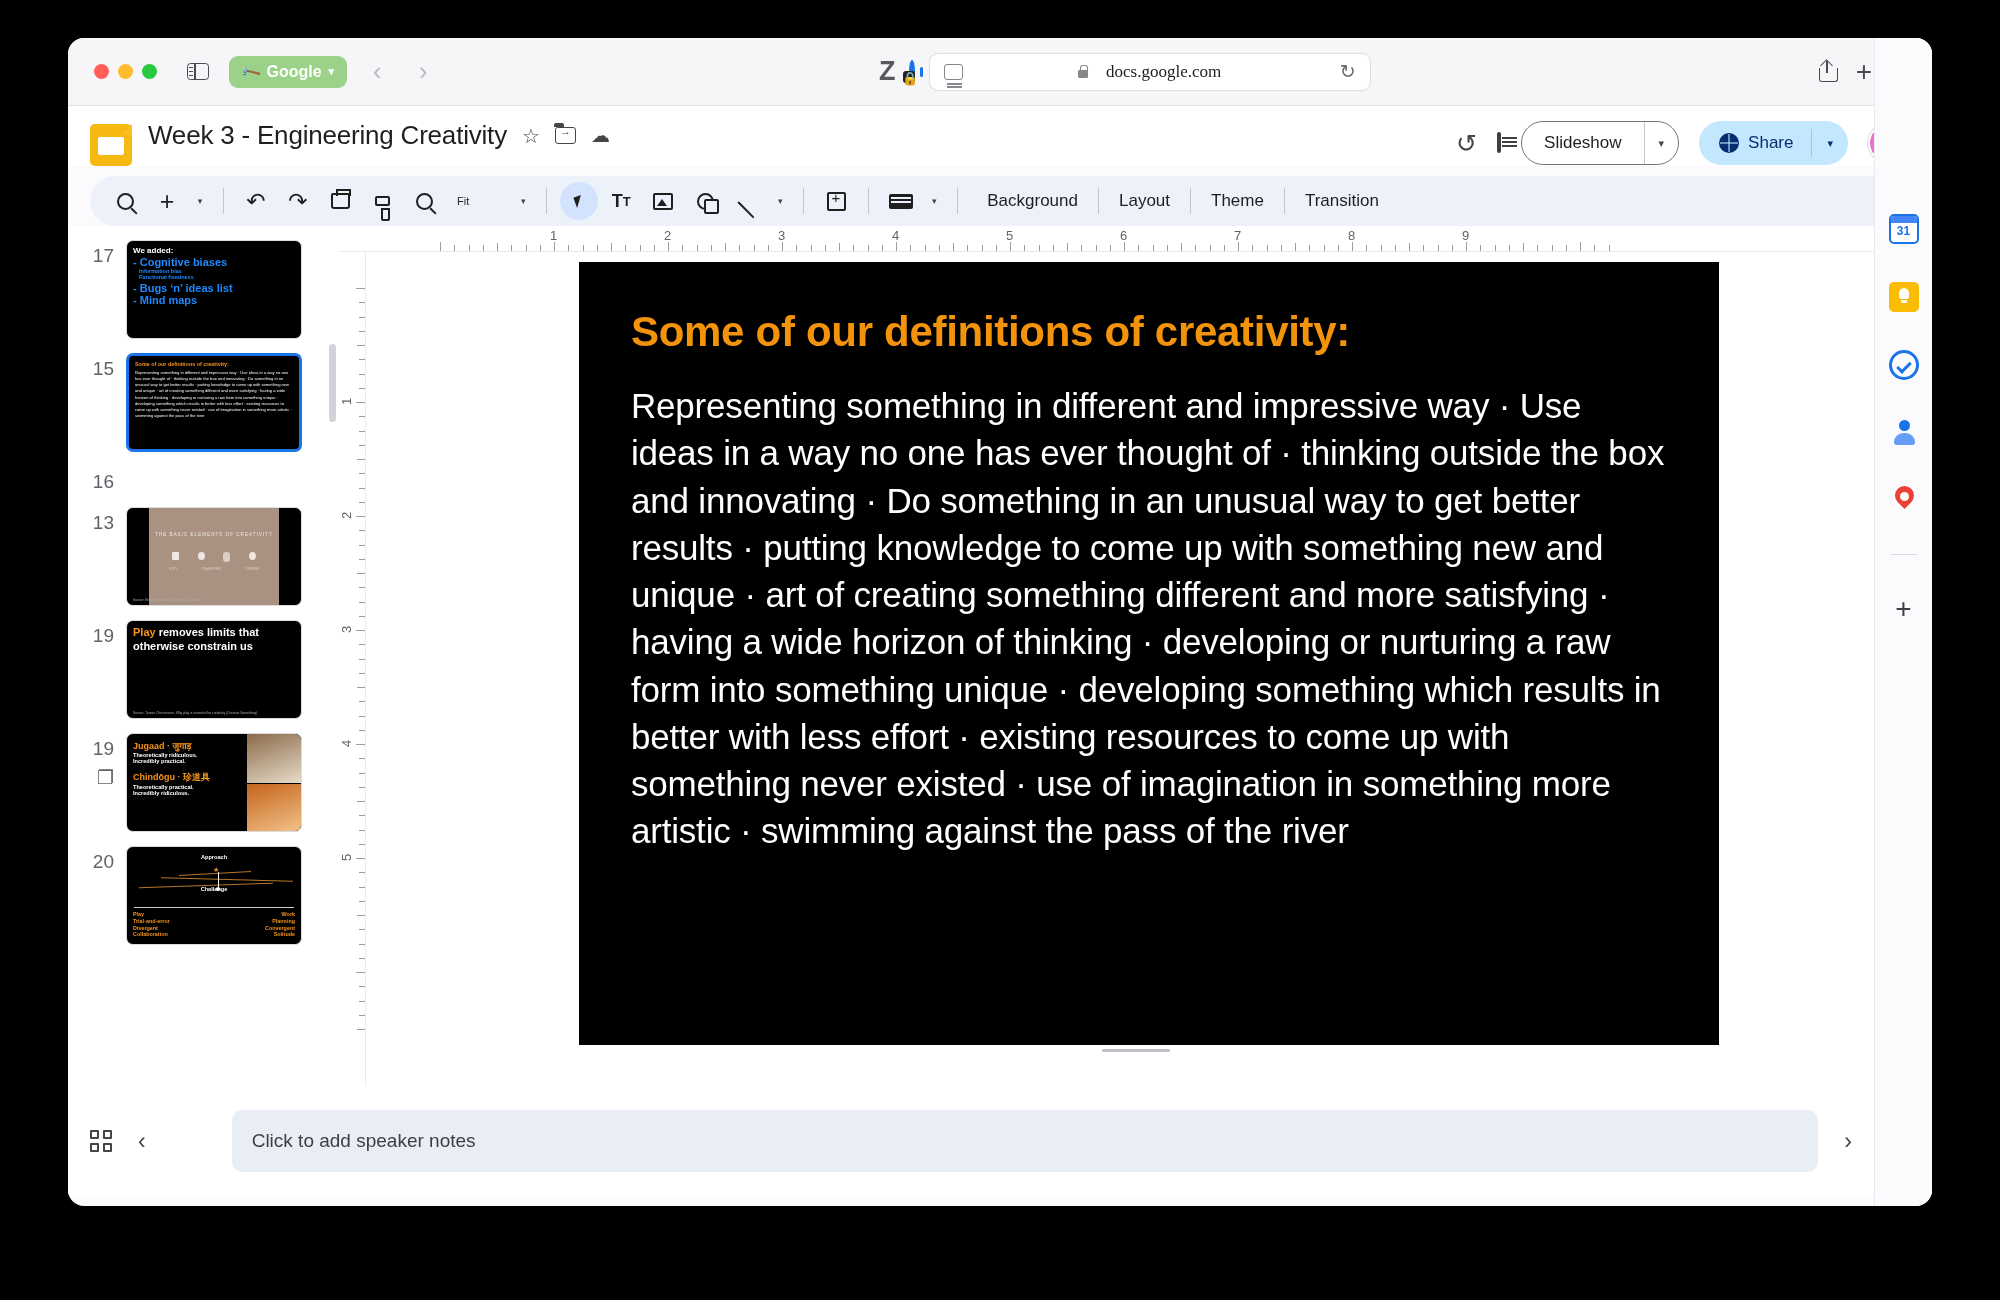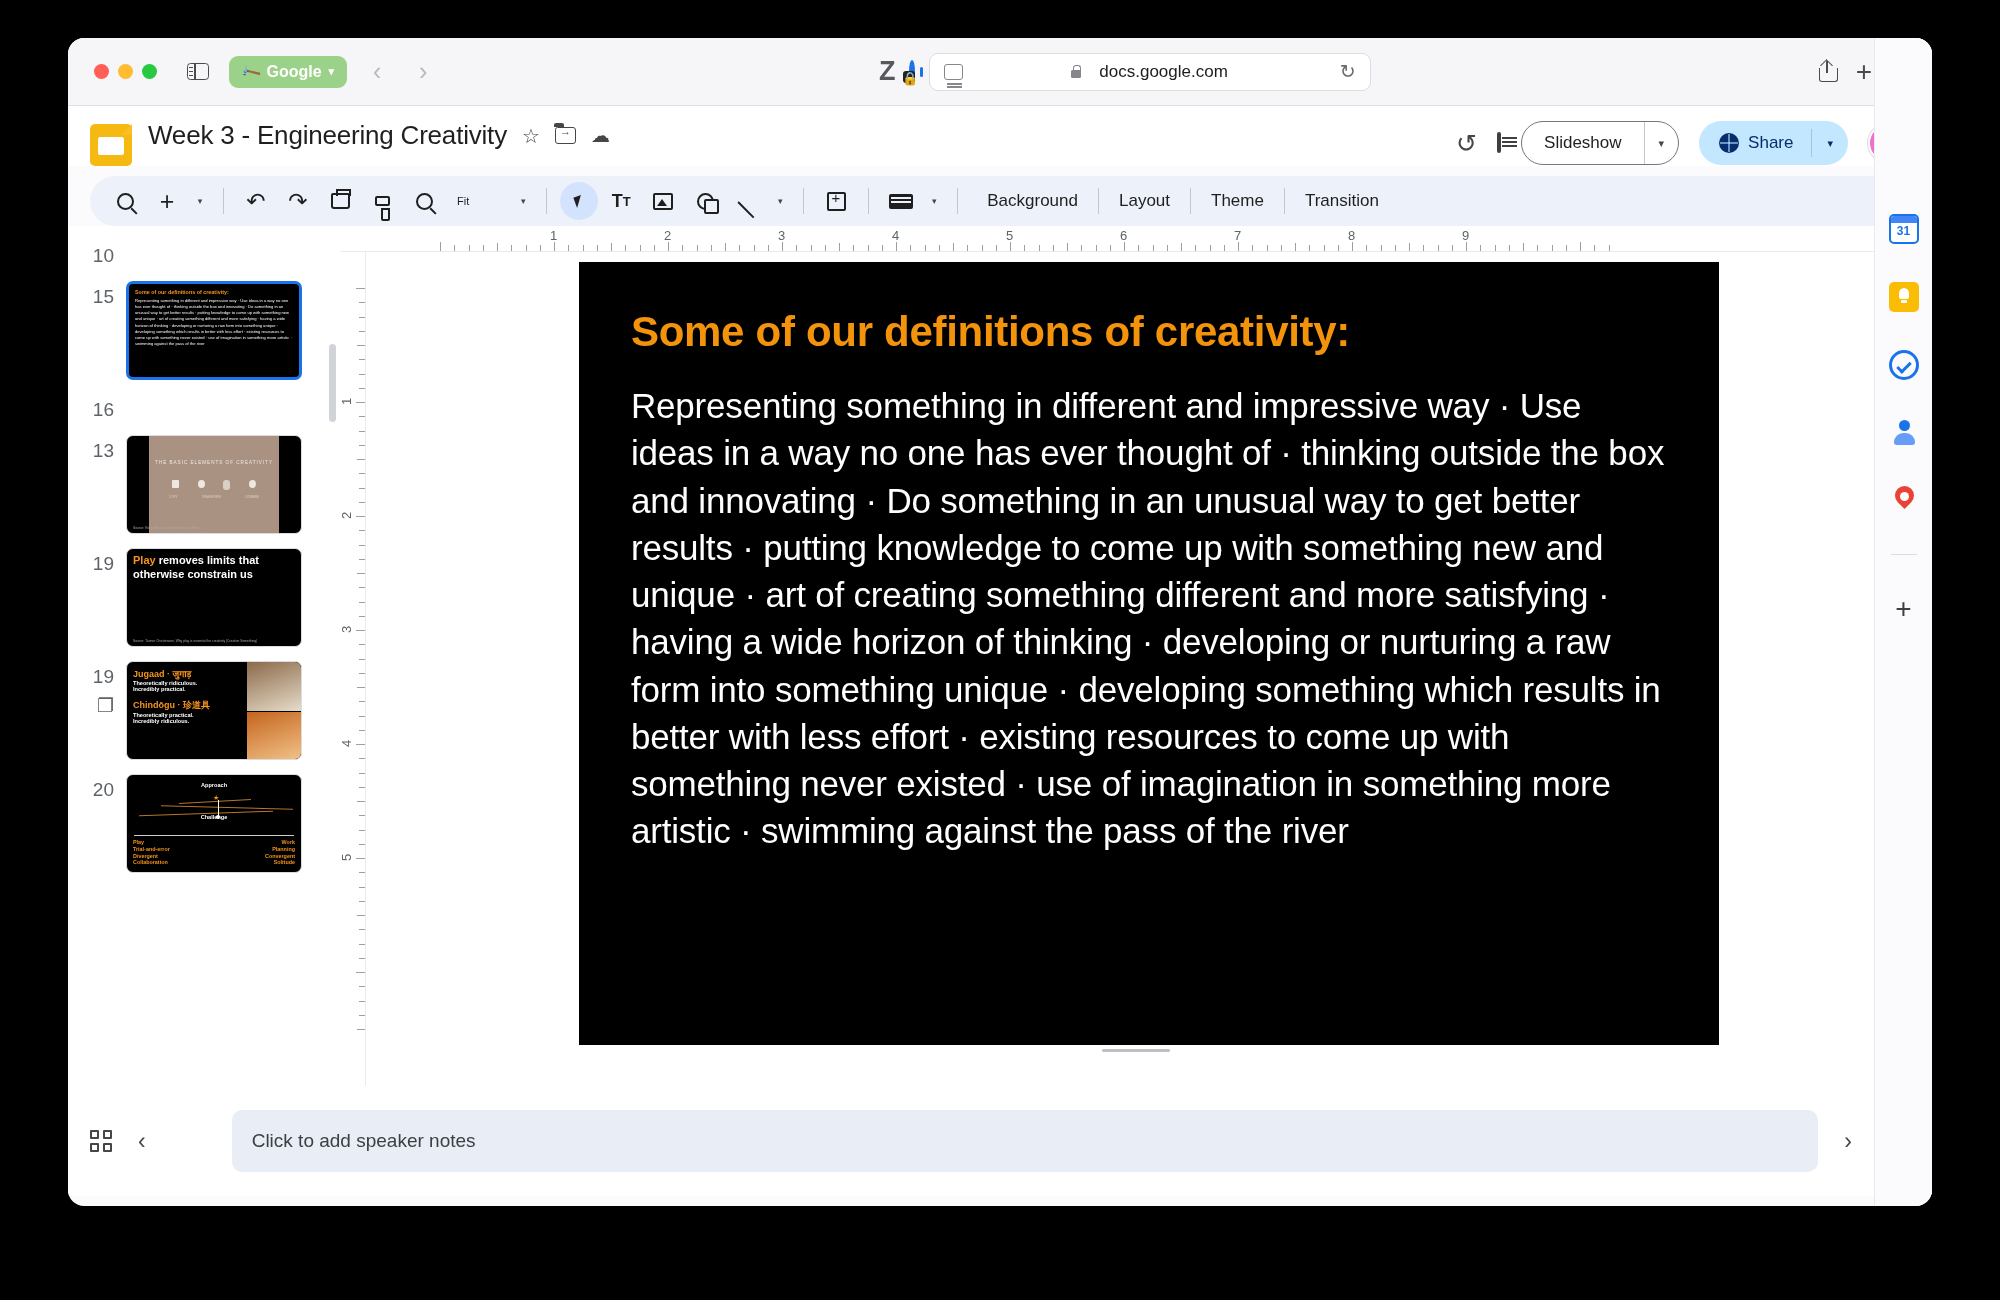--- a/index.html
+++ b/index.html
@@ -41,21 +41,21 @@
   .shield:after{content:"";position:absolute;right:-3px;bottom:-3px;width:12px;height:12px;border-radius:3px;
       background:#222; }
   .lockglyph{position:absolute;right:-4px;bottom:-5px;font-size:13px;color:#111;}
 
   #urlbar{ flex:1; height:38px; background:#fff; border:1px solid #dcdce1; border-radius:9px;
            display:flex; align-items:center; padding:0 14px; position:relative; max-width:710px; }
   #urlbar .rdr{ width:19px;height:16px;border:1.6px solid #87878e;border-radius:3px;position:relative;flex:0 0 auto;}
   #urlbar .rdr:after{content:"";position:absolute;left:2px;bottom:-6px;width:15px;height:1.4px;background:#87878e;
       box-shadow:0 3px 0 #87878e;}
   #urlcenter{ position:absolute; left:0;right:0; display:flex;align-items:center;justify-content:center;
-              gap:18px; font-size:17px; color:#1d1d1f; pointer-events:none;}
+              gap:18px; font-size:17px; color:#1d1d1f; pointer-events:none;font-family:Liberation Serif, serif;}
   .padlock{ width:10px;height:13px; position:relative; }
   .padlock:after{content:"";position:absolute;bottom:0;width:10px;height:8px;background:#86868b;border-radius:1.5px;}
   .padlock:before{content:"";position:absolute;top:0;left:2px;width:6px;height:7px;border:1.7px solid #86868b;
       border-bottom:none;border-radius:3px 3px 0 0;}
   .reload{ margin-left:auto; font-size:19px; color:#6a6a70; }
 
   .rightchrome{ display:flex;align-items:center; gap:20px; margin-left:8px; color:#4a4a50; }
   .shareico{ width:17px;height:21px; position:relative; }
   .shareico:before{content:"";position:absolute;left:0;bottom:0;width:17px;height:13px;border:1.8px solid #4a4a50;
       border-top:none;border-radius:0 0 3px 3px;}
@@ -364,21 +364,31 @@
       <div class="tsep" style="margin:0"></div>
       <div class="tbtn">Transition</div>
       <div id="collapse">⌃</div>
     </div>
 
     <div id="work">
 
       <div id="filmstrip">
 
         <div class="srow">
-          <div class="snum">10</div>
+          <div class="snum">17</div>
+          <div class="thumb">
+            <div class="tin">
+              <div class="tb t-white" style="font-size:8px">We added:</div>
+              <div class="tb t-blue" style="font-size:11px;margin-top:1px">- Cognitive biases</div>
+              <div class="tb t-blue" style="font-size:5.5px;margin-left:6px">Information bias</div>
+              <div class="tb t-blue" style="font-size:5.5px;margin-left:6px">Functional fixedness</div>
+              <div class="tb t-blue" style="font-size:11px;margin-top:2px">- Bugs ‘n’ ideas list</div>
+              <div class="tb t-blue" style="font-size:11px">- Mind maps</div>
+            </div>
+          </div>
         </div>
 
         <div class="srow">
           <div class="snum">15</div>
           <div class="thumb active">
             <div class="tin">
               <div class="tb t-or" style="font-size:5.4px">Some of our definitions of creativity:</div>
               <div class="t-white" style="font-size:4.1px;line-height:1.5;margin-top:3px">Representing something in different and impressive way · Use ideas in a way no one has ever thought of · thinking outside the box and innovating · Do something in an unusual way to get better results · putting knowledge to come up with something new and unique · art of creating something different and more satisfying · having a wide horizon of thinking · developing or nurturing a raw form into something unique · developing something which results in better with less effort · existing resources to come up with something never existed · use of imagination in something more artistic · swimming against the pass of the river</div>
             </div>
           </div>

